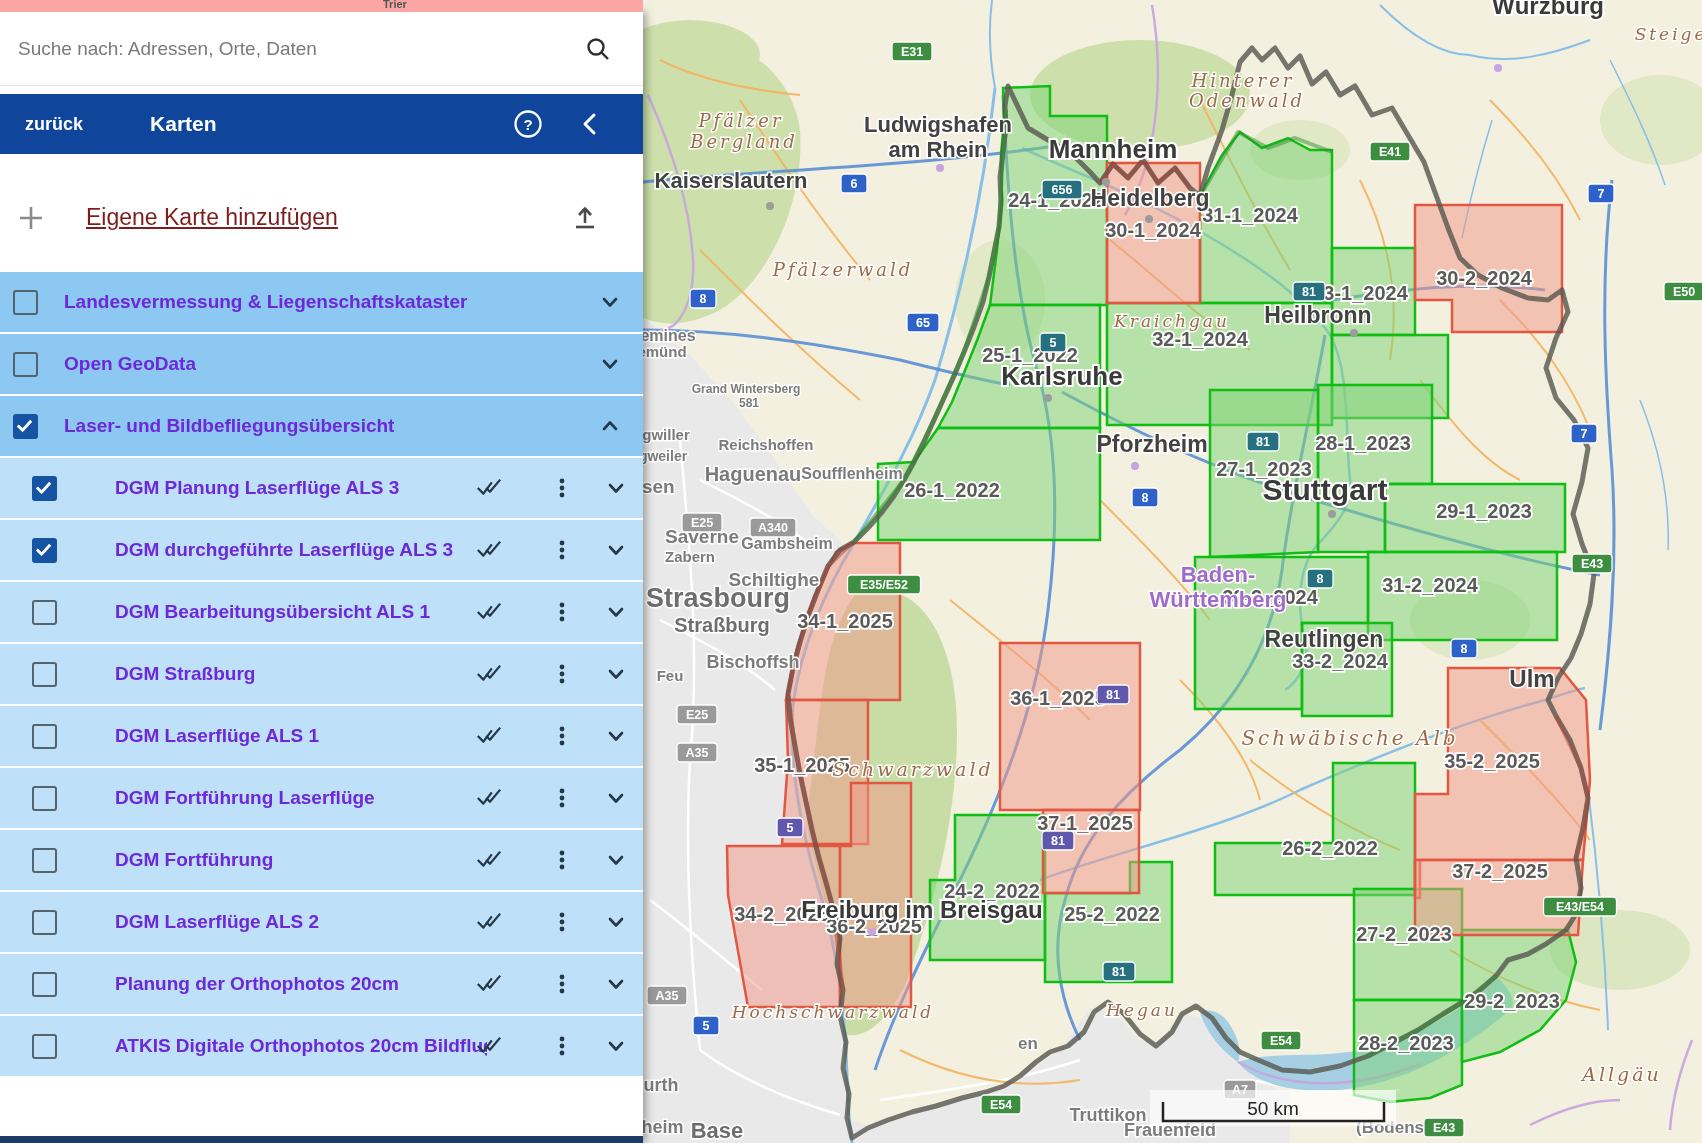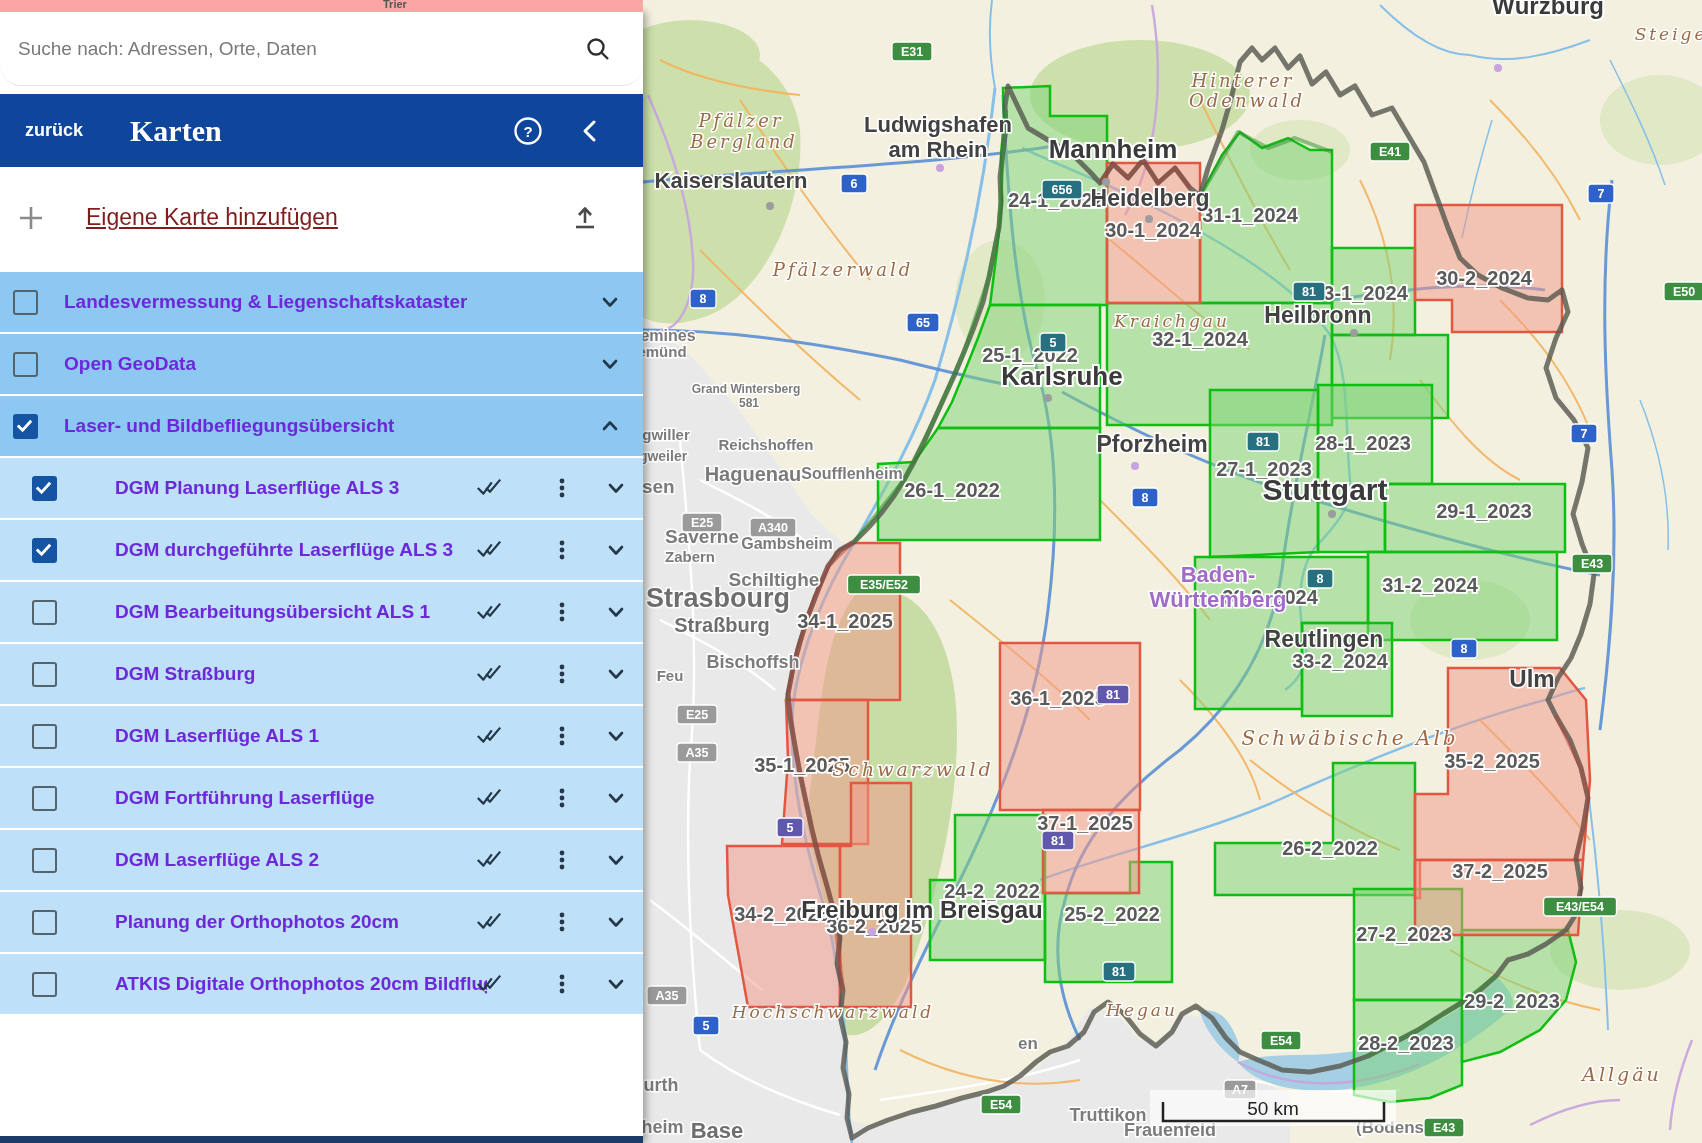--- a/index.html
+++ b/index.html
@@ -14,27 +14,27 @@
   .town{font-weight:bold;fill:#7B7B7B;paint-order:stroke;stroke:#fff;stroke-width:2.8px;text-anchor:middle;}
   .region{font-family:"DejaVu Serif",serif;font-style:italic;fill:#9C6B45;letter-spacing:3px;paint-order:stroke;stroke:#fff;stroke-width:3px;text-anchor:middle;}
   .state{font-weight:bold;font-size:22px;fill:#A06CC8;paint-order:stroke;stroke:#fff;stroke-width:3px;text-anchor:middle;}
   .shield-t{font-weight:bold;font-size:12.5px;fill:#fff;text-anchor:middle;}
   .scale-t{font-size:19px;fill:#222;text-anchor:middle;}
   
   #top-strip{position:absolute;left:0;top:0;width:643px;height:12px;background:#fca5a5;overflow:hidden;z-index:40;}
   #top-strip span{position:absolute;left:383px;top:-2px;font-size:11px;font-weight:bold;color:#555;}
   
   #sidebar{position:absolute;left:0;top:12px;width:643px;height:1131px;background:#fff;z-index:30;box-shadow:3px 0 8px rgba(0,0,0,.35);}
-  .search-card{position:absolute;left:0;top:0;width:643px;height:73px;background:#fff;display:flex;align-items:center;border-bottom:1px solid #E3E3E3;border-radius:21px;}
+  .search-card{position:absolute;left:0;top:0;width:643px;height:73px;background:#fff;display:flex;align-items:center;border-bottom:1px solid #E3E3E3;}
   .search-card input{flex:1;border:none;outline:none;font-size:19px;color:#444;margin-left:16px;font-family:"Liberation Sans",sans-serif;background:transparent;}
   .search-card input::placeholder{color:#7A7A7A;}
   .search-icon{width:26px;height:26px;margin:0 32px 0 8px;flex:0 0 auto;}
-  .panel-header{position:absolute;left:0;top:82px;width:643px;height:73px;background:#10459C;display:flex;align-items:center;color:#fff;}
+  .panel-header{position:absolute;left:0;top:82px;width:643px;height:60px;background:#10459C;display:flex;align-items:center;color:#fff;}
   .back-btn{font-size:18px;font-weight:bold;margin-left:25px;}
-  .panel-title{font-size:30px;font-weight:bold;margin-left:47px;font-family:Liberation Serif, serif;}
+  .panel-title{font-size:21px;font-weight:bold;margin-left:67px;}
   .hdr-spacer{flex:1;}
   .help-icon{width:30px;height:30px;margin-right:36px;}
   .collapse-icon{width:22px;height:26px;margin-right:42px;}
   .add-row{position:absolute;left:0;top:155px;width:643px;height:101px;background:#fff;display:flex;align-items:center;}
   .plus-icon{width:30px;height:30px;margin-left:16px;}
   .add-label{font-size:23px;color:#7f1d1d;margin-left:40px;flex:1;text-decoration:underline;}
   .upload-icon{width:28px;height:28px;margin-right:44px;}
   #tree{position:absolute;left:0;top:258px;width:643px;}
   .row{position:relative;height:60px;border-top:2px solid #fff;display:flex;align-items:center;}
   .row.section{background:#8CC8F2;}
@@ -537,20 +537,38 @@
     <svg class="ric ic-kebab" viewBox="0 0 28 28">
       <circle cx="14" cy="7" r="2.4" fill="#24384A"></circle>
             <circle cx="14" cy="14" r="2.4" fill="#24384A"></circle>
             <circle cx="14" cy="21" r="2.4" fill="#24384A"></circle>
     </svg>
     <svg class="ric ic-chev" viewBox="0 0 28 28">
       <path d="M8,11 L14,17.5 L20,11" fill="none" stroke="#24384A" stroke-width="2.6" stroke-linecap="round" stroke-linejoin="round"></path>
     </svg>
   </div>
 
+  <div class="row layer">
+    <span class="cb">
+      
+    </span>
+    <span class="lbl">DGM Fortführung</span>
+    <svg class="ric ic-dbl" viewBox="0 0 30 28">
+      <path d="M3,14 L9,20 L18,8" fill="none" stroke="#24384A" stroke-width="2.4" stroke-linejoin="round"></path>
+      <path d="M12,14 L16,18 L27,5" fill="none" stroke="#24384A" stroke-width="2.4" stroke-linejoin="round"></path>
+    </svg>
+    <svg class="ric ic-kebab" viewBox="0 0 28 28">
+      <circle cx="14" cy="7" r="2.4" fill="#24384A"></circle>
+            <circle cx="14" cy="14" r="2.4" fill="#24384A"></circle>
+            <circle cx="14" cy="21" r="2.4" fill="#24384A"></circle>
+    </svg>
+    <svg class="ric ic-chev" viewBox="0 0 28 28">
+      <path d="M8,11 L14,17.5 L20,11" fill="none" stroke="#24384A" stroke-width="2.6" stroke-linecap="round" stroke-linejoin="round"></path>
+    </svg>
+  </div>
 
   <div class="row layer">
     <span class="cb">
       
     </span>
     <span class="lbl">DGM Laserflüge ALS 2</span>
     <svg class="ric ic-dbl" viewBox="0 0 30 28">
       <path d="M3,14 L9,20 L18,8" fill="none" stroke="#24384A" stroke-width="2.4" stroke-linejoin="round"></path>
       <path d="M12,14 L16,18 L27,5" fill="none" stroke="#24384A" stroke-width="2.4" stroke-linejoin="round"></path>
     </svg>

